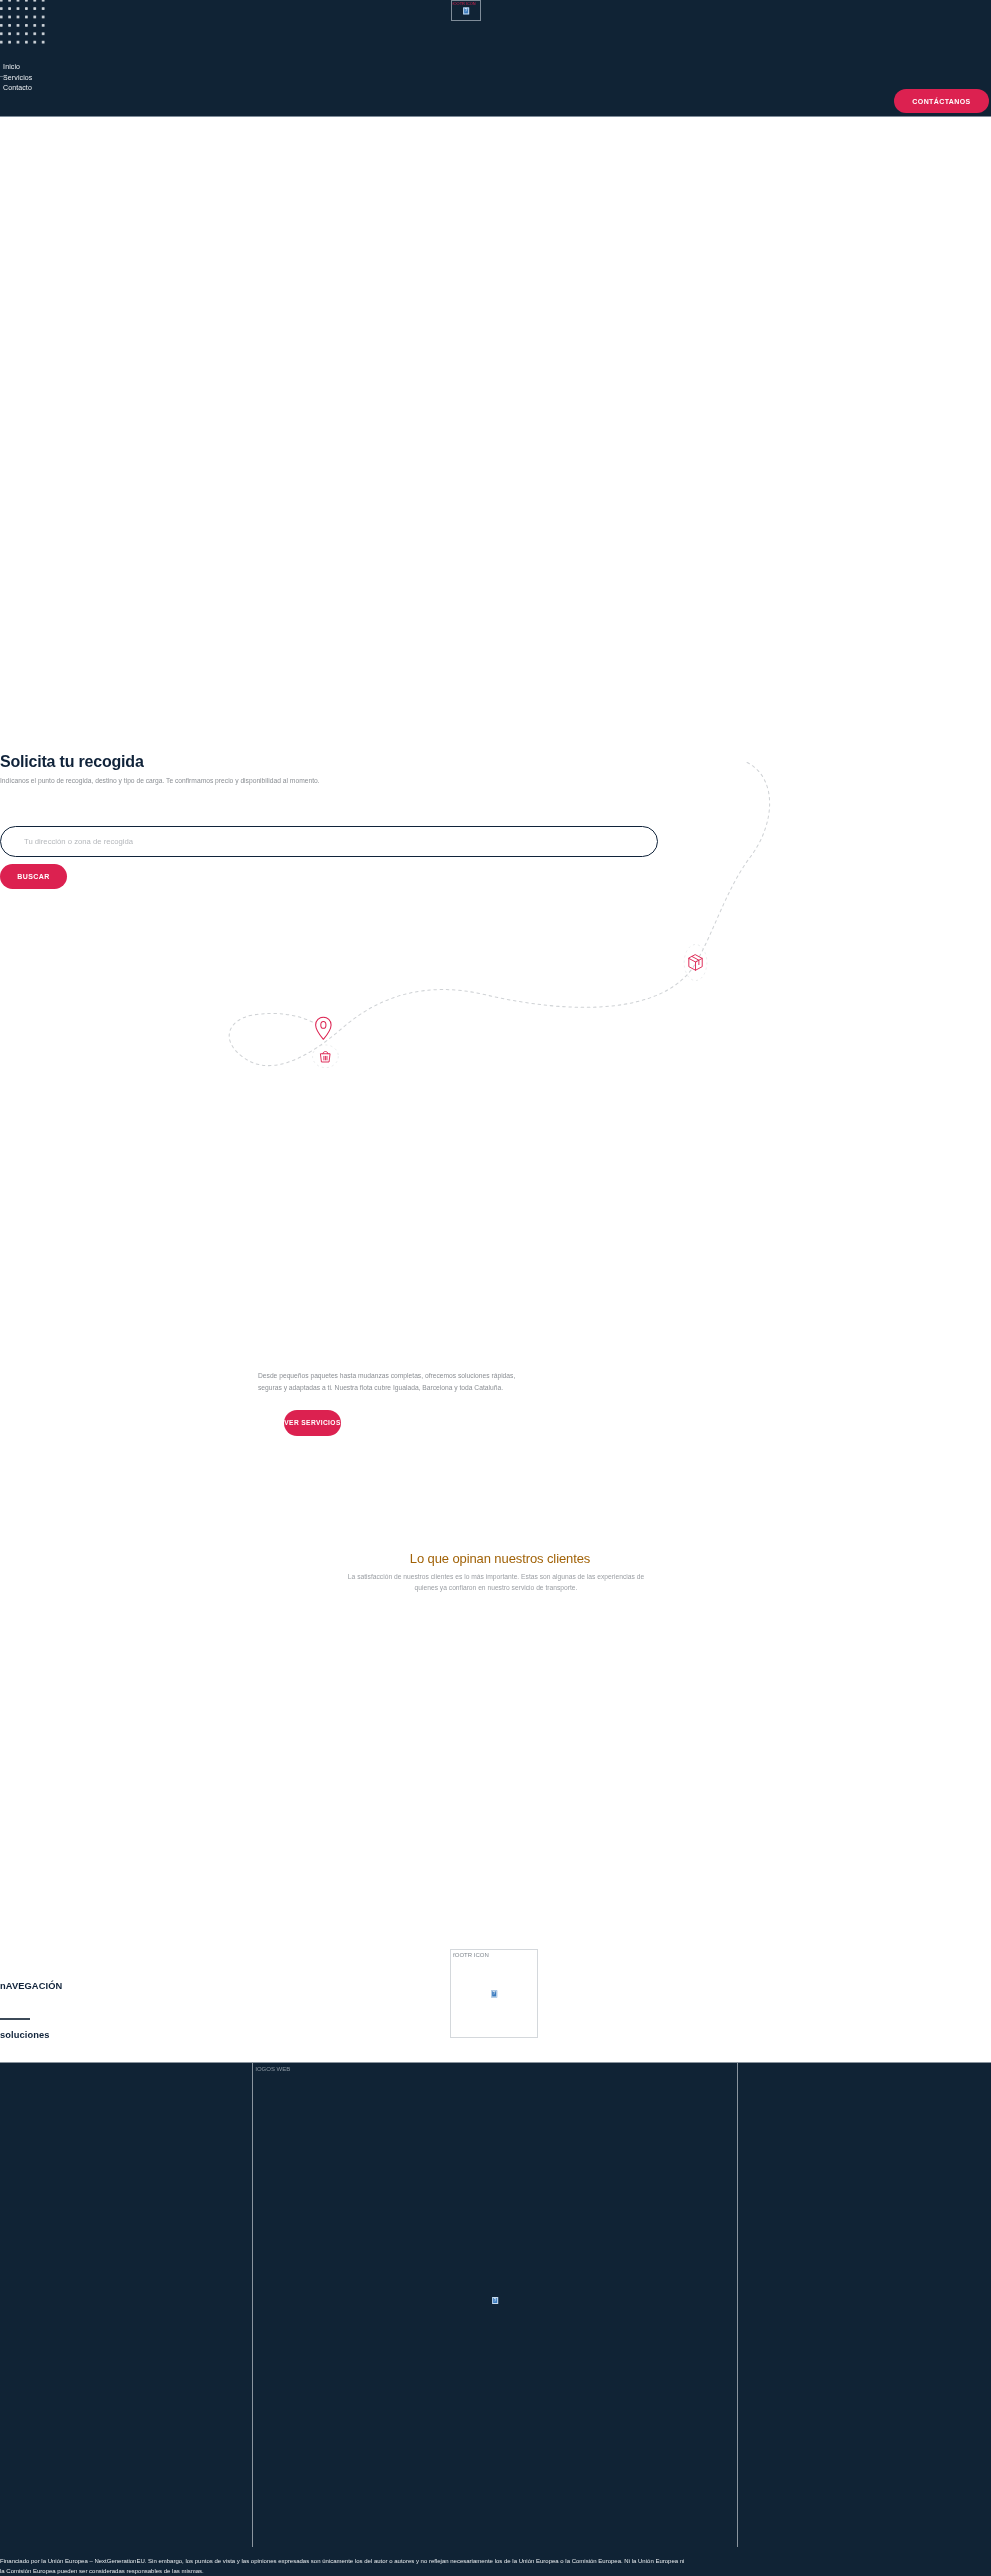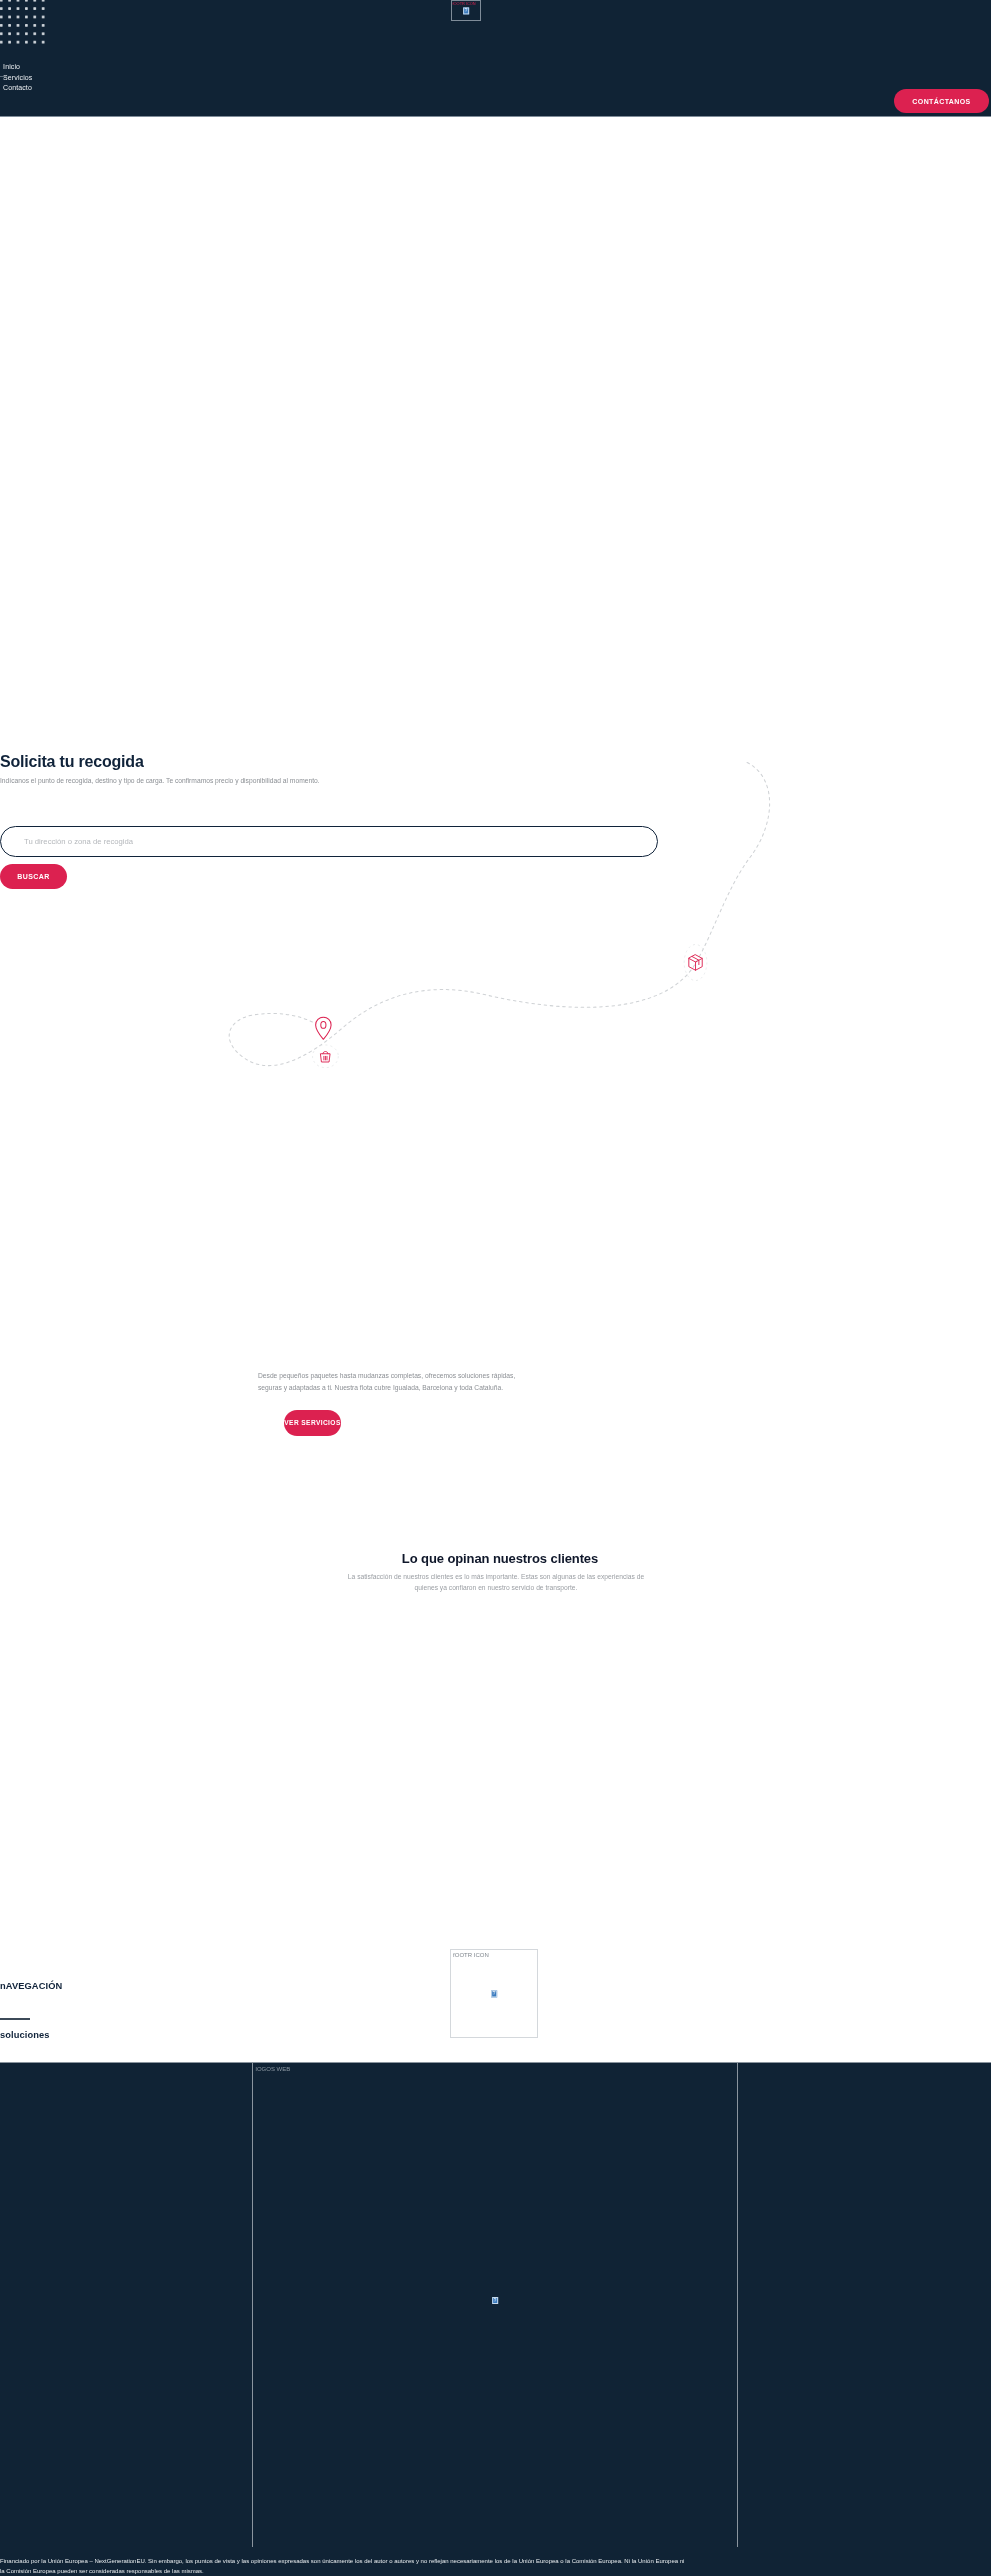--- a/index.html
+++ b/index.html
@@ -183,24 +183,24 @@
   }
 
   
   .testimonials {
     position: absolute;
     top: 1551px; left: 0;
     width: 992px;
     text-align: center;
   }
   .testimonials h2 {
-    color: #0f172a;
+    color: #a16207;
     font-size: 13px;
     line-height: 16.5px;
-    font-weight: bold;
+    font-weight: normal;
     letter-spacing: -0.1px;
     padding-left: 8px;
   }
   .testimonials p {
     margin: 4.6px auto 0;
     width: 317px;
     color: #9a9ea3;
     font-size: 6.7px;
     line-height: 10.8px;
   }

